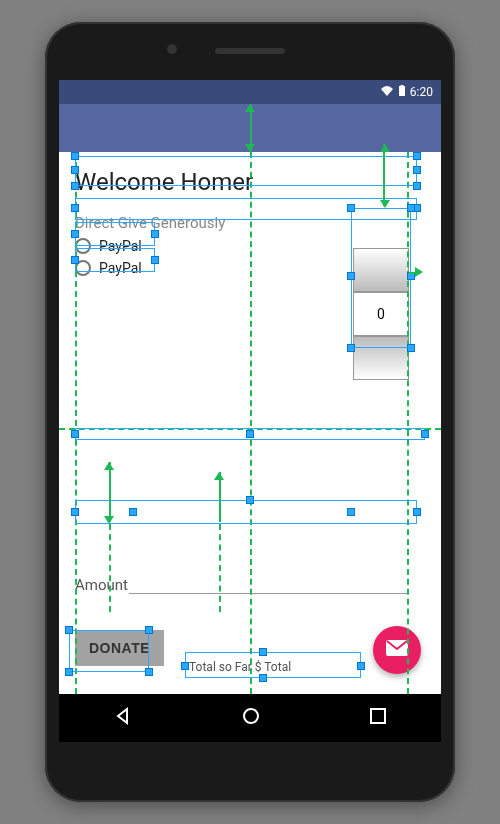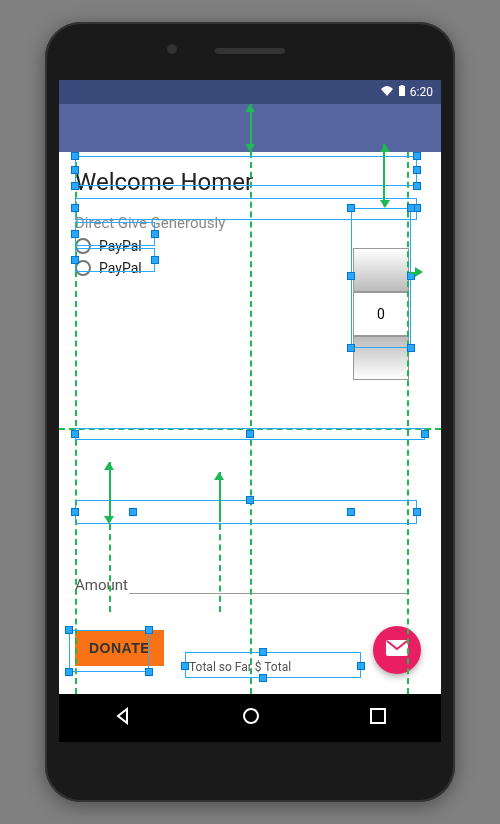--- a/index.html
+++ b/index.html
@@ -121,21 +121,21 @@
     left: 16px;
     bottom: 100px;
     font-size: 15px;
     color: #555;
     margin-top: 16px;
   }
   .donate-btn {
     position: absolute;
     left: 16px;
     bottom: 28px;
-    background: #f97316;
+    background: #a3a3a3;
     border: none;
     padding: 10px 14px;
     font-size: 14px;
     font-weight: 700;
     color: #333;
     letter-spacing: 0.5px;
   }
   .total-label {
     position: absolute;
     left: 130px;

